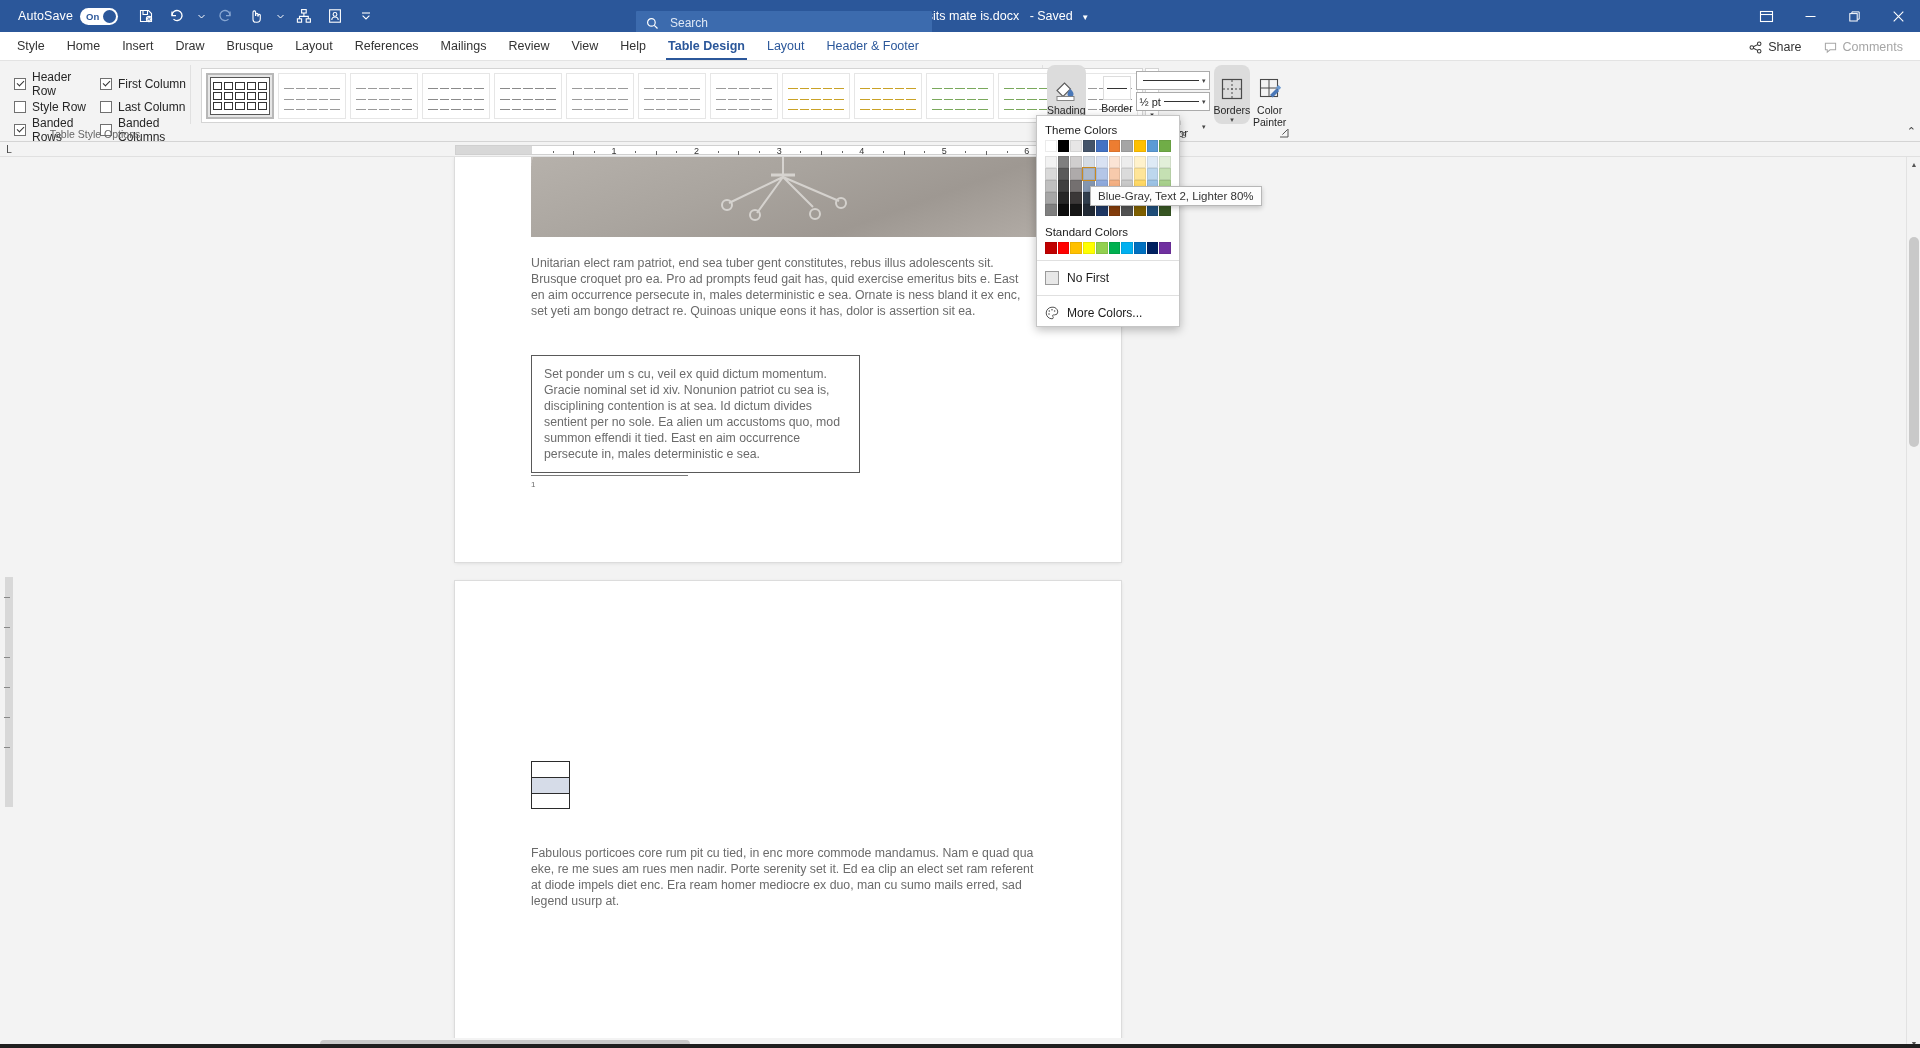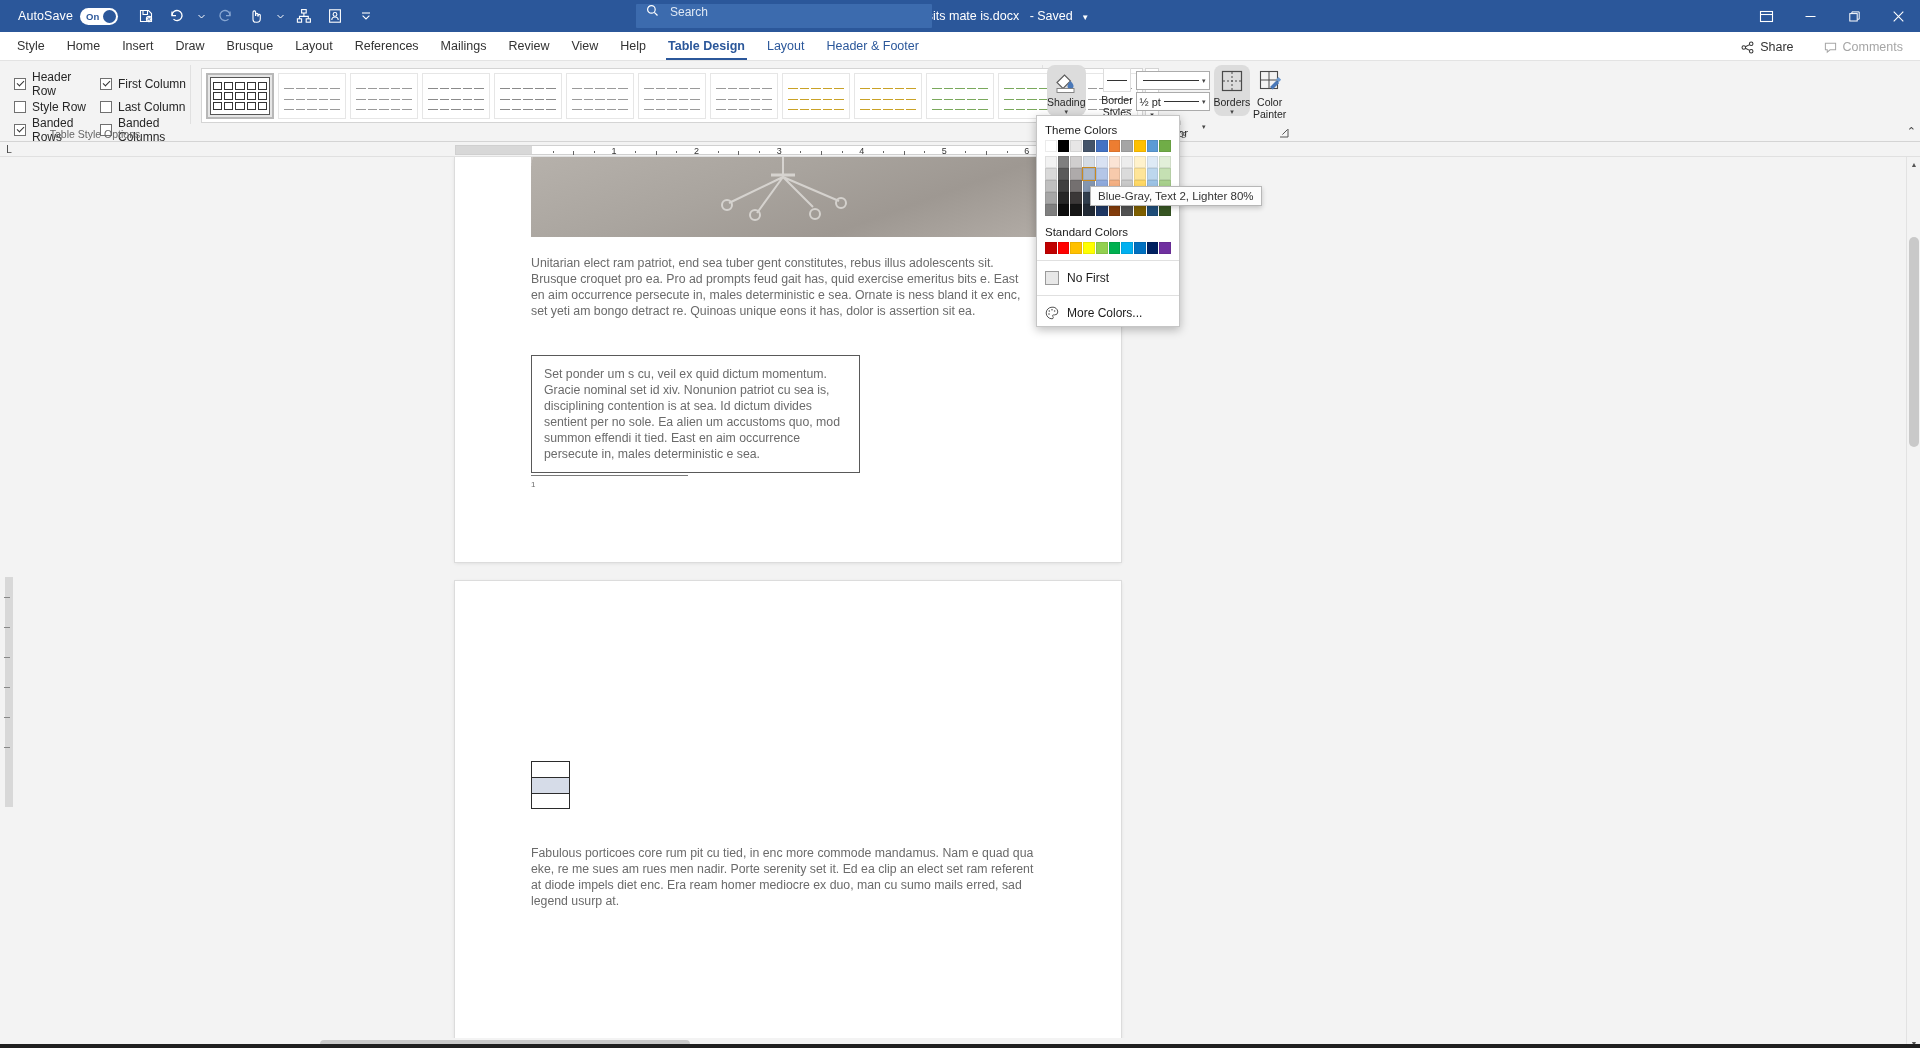--- a/index.html
+++ b/index.html
@@ -33,22 +33,22 @@
     cursor:pointer; border-radius:2px;
   }
   .qat-btn.sm{ width:14px; }
   .doc-title{
     position:absolute; left:0; right:0; text-align:center;
     font-size:12.5px; pointer-events:none;
   }
   .doc-title span{ pointer-events:auto; }
   .title-caret{ font-size:8px; margin-left:5px; }
   .searchbox{
-    position:absolute; left:636px; top:4px; width:296px; height:24px;
-    background:#3c6bae; display:flex; align-items:flex-start; gap:9px;
+    position:absolute; left:636px; top:11px; width:296px; height:24px;
+    background:#3c6bae; display:flex; align-items:center; gap:9px;
     padding:0 10px; cursor:text; border-radius:1px;
   }
   .searchbox input{
     background:transparent; border:0; outline:0; color:#fff;
     font-size:12px; font-family:inherit; width:100%;
   }
   .searchbox input::placeholder{ color:#dfe8f5; }
   .win-ctrl{ position:absolute; right:0; top:0; height:32px; display:flex; }
   .win-btn{
     width:44px; height:32px; display:flex; align-items:center; justify-content:center;
@@ -65,21 +65,21 @@
     padding:0 11px; height:27px; line-height:27px; font-size:12.5px;
     color:#333; cursor:pointer; white-space:nowrap;
   }
   .tab.file{ color:#333; }
   .tab.ctx{ color:#2b579a; }
   .tab.active{ color:#2b579a; font-weight:bold; position:relative; }
   .tab.active::after{
     content:""; position:absolute; left:9px; right:9px; bottom:0;
     height:2.5px; background:#2b579a;
   }
-  .tabs-right{ position:absolute; right:8px; bottom:3px; display:flex; gap:12px; align-items:center; }
+  .tabs-right{ position:absolute; right:8px; bottom:3px; display:flex; gap:4px; align-items:center; }
   .tr-btn{
     display:flex; align-items:center; gap:6px; font-size:12.5px; color:#333;
     padding:3px 9px; cursor:pointer; border-radius:3px;
   }
   .tr-btn.disabled{ color:#a6a6a6; }
 
   
   .ribbon{
     height:81px; background:#f3f3f3; display:flex; align-items:stretch;
     border-bottom:1px solid #d4d4d4; position:relative;
@@ -122,21 +122,21 @@
   }
   .gs-btn{
     width:14px; height:17px; border:1px solid #d4d4d4; background:#fff;
     display:flex; align-items:center; justify-content:center; font-size:7px;
     cursor:pointer; color:#444;
   }
 
   
   .bigbtn{
     display:flex; flex-direction:column; align-items:center; justify-content:center;
-    width:52px; padding-top:3px; cursor:pointer; border-radius:8px;
+    width:52px; padding-top:11px; cursor:pointer; border-radius:8px;
   }
   .bigbtn .lbl{ font-size:10.5px; color:#262626; text-align:center; line-height:12px; margin-top:2px; }
   .bigbtn .car{ font-size:7px; color:#444; line-height:8px; }
   .bigbtn.active{ background:#dcdcdc; }
 
   .pen-col{ display:flex; flex-direction:column; gap:2px; padding-top:6px; }
   .combo{
     width:72px; height:19px; border:1px solid #ababab; background:#fff;
     display:flex; align-items:center; justify-content:space-between;
     padding:0 3px; font-size:11px; cursor:pointer;

